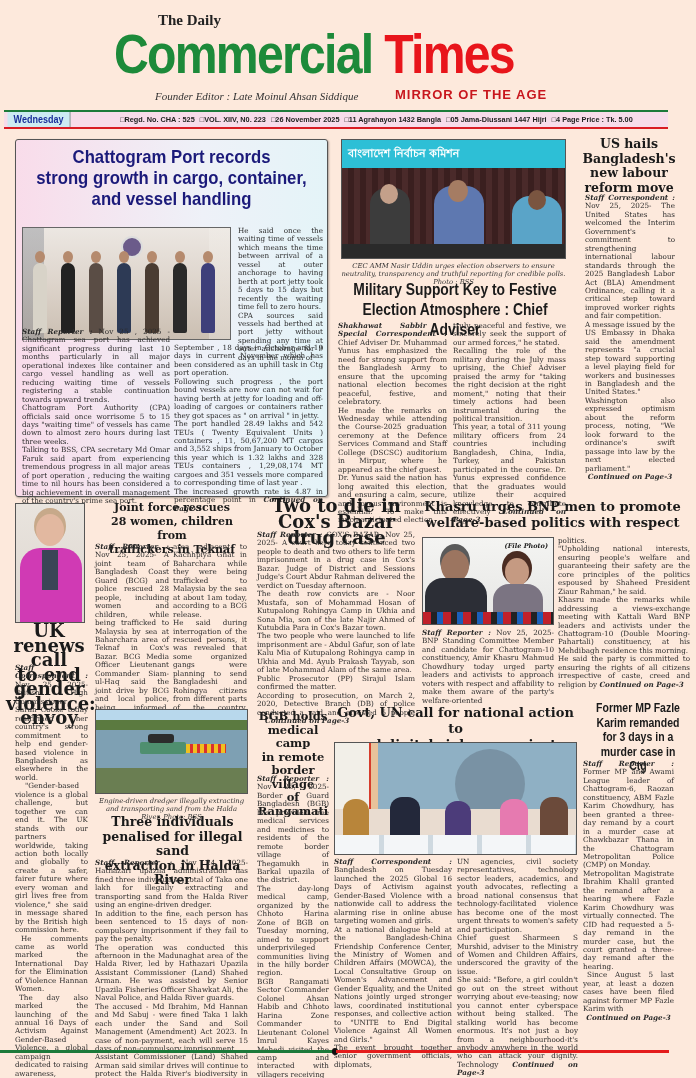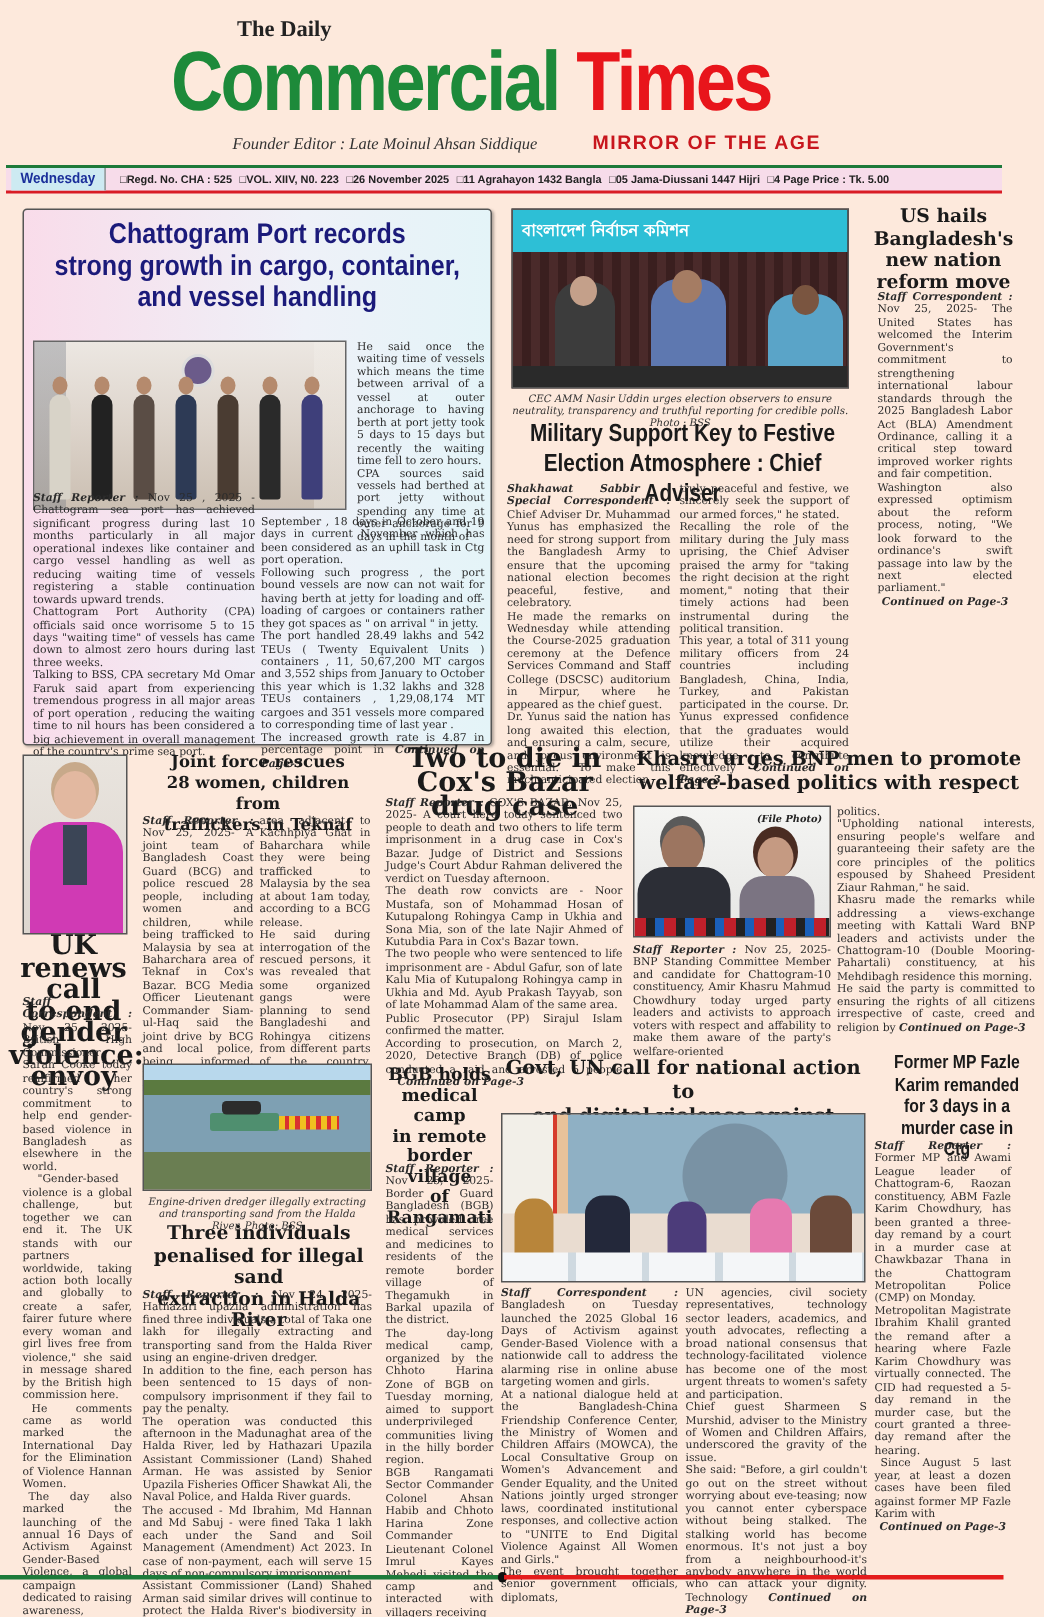--- a/index.html
+++ b/index.html
@@ -7,21 +7,21 @@
   body { background: #fde9dc; font-family: "DejaVu Serif", serif; color: #2a2a2a; position: relative; }
 
   .masthead { position: absolute; left: 0; top: 0; width: 696px; height: 105px; }
   .mh-daily { position: absolute; left: 158px; top: 12px; font-family: Liberation Serif, serif; font-weight: bold; font-size: 15px; color: #222; }
   .mh-title { position: absolute; left: 114px; top: 16px; font-family: "Liberation Sans", sans-serif; font-weight: bold; font-size: 56px; letter-spacing: -2px; line-height: 76px; transform: scaleX(0.86); transform-origin: left top; white-space: nowrap; }
   .mh-title .green { color: #1d8a3a; }
   .mh-title .red { color: #e8151b; }
   .mh-founder { position: absolute; left: 155px; top: 90px; font-family: "Liberation Serif", serif; font-style: italic; font-weight: normal; font-size: 11px; color: #333; }
   .mh-mirror { position: absolute; left: 395px; top: 87px; font-family: "Liberation Sans", sans-serif; font-weight: bold; font-size: 13px; color: #c8161d; letter-spacing: 1px; }
 
-  .dateline { position: absolute; left: 4px; top: 110px; width: 664px; height: 19px; border-top: 2px solid #1d7a3a; border-bottom: 2px solid #d91c24; display: flex; align-items: center; background: #f7dcea; }
+  .dateline { position: absolute; left: 4px; top: 110px; width: 664px; height: 19px; border-top: 2px solid #1d7a3a; border-bottom: 2px solid #d91c24; display: flex; align-items: center; background: #f7dcea; gap: 40px; }
   .dl-day { background: #cdeaf2; height: 100%; width: 70px; display: flex; align-items: center; justify-content: center; font-family: "Liberation Sans", sans-serif; font-weight: bold; font-size: 10px; color: #1a2f9a; border-right: 1px solid #888; transform: scaleX(0.9); }
   .dl-items { display: flex; gap: 5px; padding-left: 6px; font-family: "Liberation Sans", sans-serif; font-weight: bold; font-size: 7.3px; color: #222; white-space: nowrap; }
   .dl-items span::before { content: "\25A1 "; font-weight: normal; }
 
   .box-lead { position: absolute; left: 15px; top: 139px; width: 313px; height: 358px; border: 1.5px solid #555; border-radius: 3px; background: linear-gradient(90deg, #f9dcea 0%, #eef1f8 60%, #e4f4f8 100%); box-shadow: 1px 1px 2px rgba(0,0,0,0.3); }
   .lead-head { position: absolute; left: 0; top: 6px; width: 100%; text-align: center; font-family: "Liberation Sans", sans-serif; font-weight: bold; color: #1b1a7a; font-size: 19px; line-height: 21px; transform: scaleX(0.88); }
   .lead-photo { position: absolute; left: 6px; top: 87px; width: 209px; height: 113px; background: linear-gradient(180deg, #ece7e2 0%, #ddd4cb 50%, #cbbfb2 100%); border: 1px solid #666; overflow: hidden; }
 
   .person { position: absolute; bottom: 6px; width: 14px; height: 70px; border-radius: 7px 7px 2px 2px; }
   .person::before { content: ""; position: absolute; left: 2px; top: -12px; width: 10px; height: 12px; border-radius: 50%; background: #b58a6d; }
@@ -128,26 +128,27 @@
     <span class="para">Recalling the role of the military during the July mass uprising, the Chief Adviser praised the army for "taking the right decision at the right moment," noting that their timely actions had been instrumental during the political transition.</span>
     <span>This year, a total of 311 young military officers from 24 countries including Bangladesh, China, India, Turkey, and Pakistan participated in the course. Dr. Yunus expressed confidence that the graduates would utilize their acquired knowledge to contribute effectively</span>
     <span class="cont">Continued on Page-3</span>
   </div>
 </article>
 
 <article>
   <h2 class="hl hl-serif" style="left:574px;top:137px;width:110px;font-size:12.5px;line-height:14.5px;">
     <span class="para">US hails</span>
     <span class="para">Bangladesh's</span>
-    <span class="para">new nation</span>
+    <span class="para">new labour</span>
     <span class="para">reform move</span>
   </h2>
   <div class="col-text" style="left:585px;top:194px;width:90px;">
     <span class="byline">Staff Correspondent :</span>
     <span>Nov 25, 2025- The United States has welcomed the Interim Government's commitment to strengthening international labour standards through the 2025 Bangladesh Labor Act (BLA) Amendment Ordinance, calling it a critical step toward improved worker rights and fair competition.</span>
+    <span class="para">A message issued by the US Embassy in Dhaka said the amendment represents "a crucial step toward supporting a level playing field for workers and businesses in Bangladesh and the United States."</span>
     <span class="para">Washington also expressed optimism about the reform process, noting, "We look forward to the ordinance's swift passage into law by the next elected parliament."</span>
     <span class="para cont" style="text-align:center;">Continued on Page-3</span>
   </div>
 </article>
 
 <article>
   <div class="photo" style="left:15px;top:503px;width:70px;height:120px;background:linear-gradient(180deg,#e9e4de 0%,#ddd6cf 100%);">
     <div style="position:absolute;left:20px;top:10px;width:28px;height:32px;background:#e2b8a0;border-radius:50%;box-shadow:0 -4px 0 2px #c7a98a;"></div>
     <div style="position:absolute;left:4px;top:44px;width:62px;height:78px;background:#d03ab4;border-radius:20px 20px 0 0;"></div>
     <div style="position:absolute;left:26px;top:46px;width:16px;height:40px;background:#3b4556;"></div>
@@ -208,21 +209,21 @@
 
 <article>
   <h2 class="hl hl-serif" style="left:254px;top:498px;width:165px;font-size:18px;line-height:16px;">
     <span class="para">Two to die in Cox's Bazar</span>
     <span class="para">drug case</span>
   </h2>
   <div class="col-text" style="left:257px;top:531px;width:158px;">
     <span class="byline">Staff Reporter :</span>
     <span>COX'S BAZAR, Nov 25, 2025- A court here today sentenced two people to death and two others to life term imprisonment in a drug case in Cox's Bazar.  Judge of District and Sessions Judge's Court Abdur Rahman delivered the verdict on Tuesday afternoon.</span>
     <span class="para">The death row convicts are - Noor Mustafa, son of Mohammad Hosan of Kutupalong Rohingya Camp in Ukhia and Sona Mia, son of the late Najir Ahmed of Kutubdia Para in Cox's Bazar town.</span>
-    <span class="para">The two people who were sentenced to life imprisonment are - Abdul Gafur, son of late Kalu Mia of Kutupalong Rohingya camp in Ukhia and Md. Ayub Prakash Tayyab, son of late Mohammad Alam of the same area.</span>
+    <span class="para">The two people who were launched to life imprisonment are - Abdul Gafur, son of late Kalu Mia of Kutupalong Rohingya camp in Ukhia and Md. Ayub Prakash Tayyab, son of late Mohammad Alam of the same area.</span>
     <span class="para">Public Prosecutor (PP) Sirajul Islam confirmed the matter.</span>
     <span>According to prosecution, on March 2, 2020, Detective Branch (DB) of police conducted a raid and arrested 5 people</span>
     <span class="cont" style="margin-left:8px;">Continued on Page-3</span>
   </div>
 </article>
 
 <article>
   <h2 class="hl hl-serif" style="left:420px;top:499px;width:265px;font-size:13px;line-height:16px;">
     <span class="para">Khasru urges BNP men to promote</span>
     <span class="para">welfare-based politics with respect</span>

